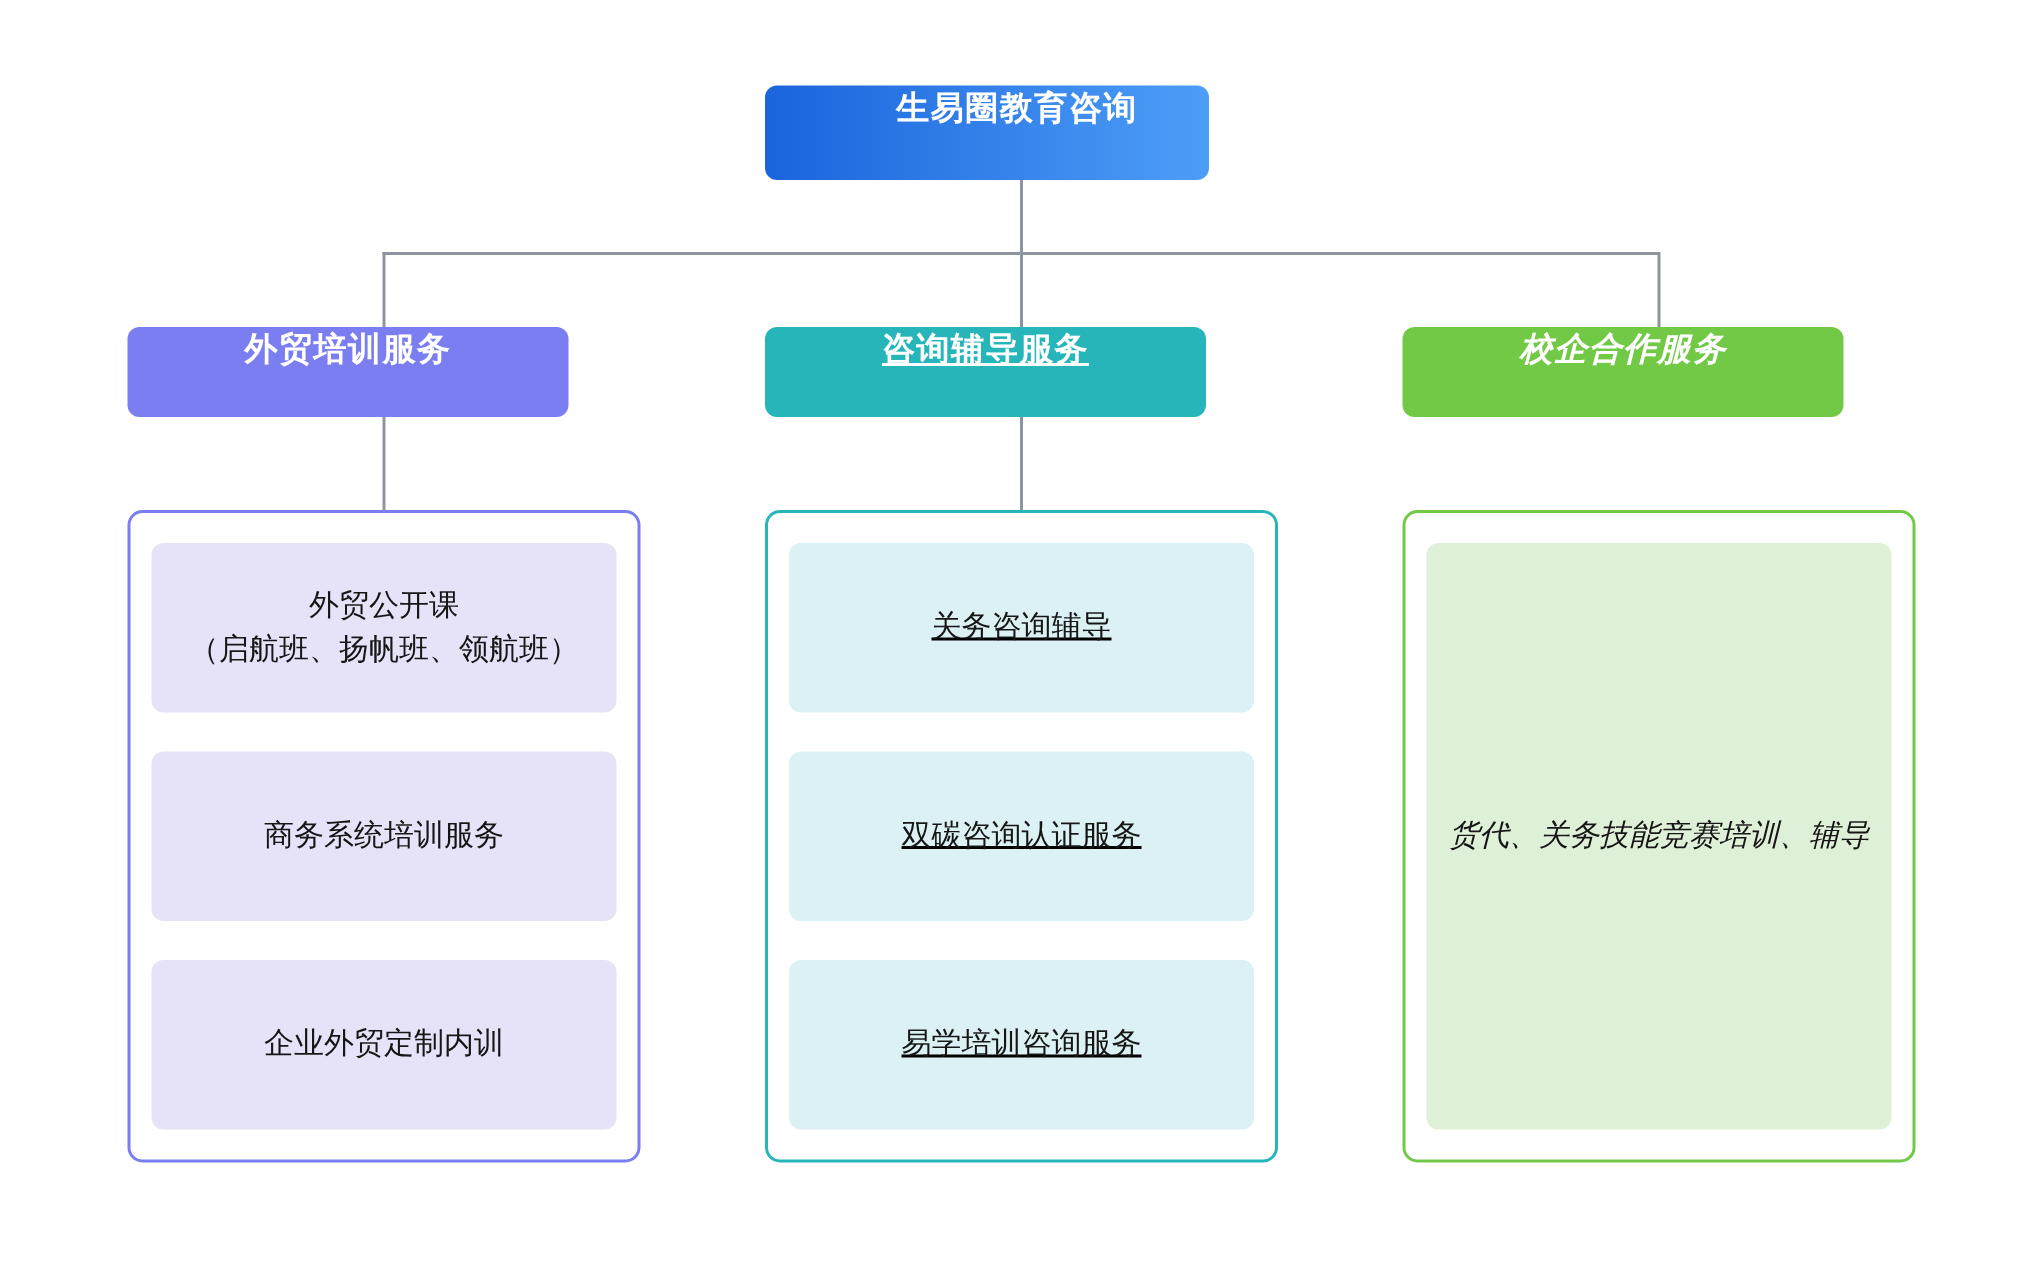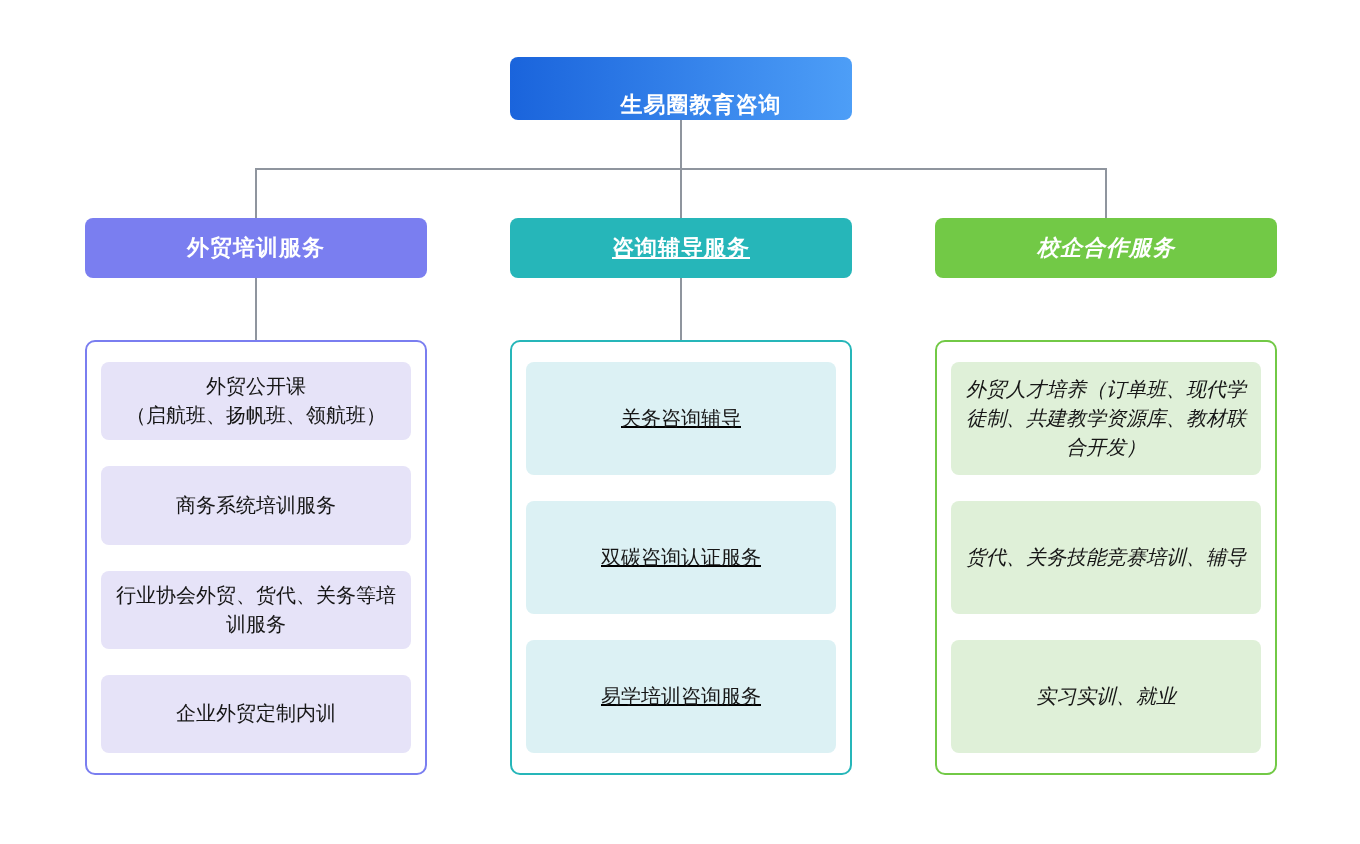--- a/index.html
+++ b/index.html
@@ -9,23 +9,23 @@
     background: #ffffff;
     font-family: "Liberation Sans", "DejaVu Sans", sans-serif;
     overflow: hidden;
   }
   .canvas { position: absolute; inset: 0; }
 
   
   .root-node {
     position: absolute;
     left: 510px; top: 57px;
-    width: 342px; height: 63px;
+    width: 296px; height: 63px;
     border-radius: 8px;
-    display: flex; align-items: flex-end; justify-content: center;
+    display: flex; align-items: flex-start; justify-content: center;
     color: #ffffff;
     font-size: 22px; font-weight: bold;
     letter-spacing: 1px;
     padding-left: 40px;
   }
 
   
   .line { position: absolute; background: var(--line, #8f959e); }
   .line.v { width: 1.5px; }
   .line.h { height: 1.5px; }
@@ -33,24 +33,24 @@
   .line-horizontal  { left: 255px;  top: 168px; width: 851px; }
   .line-drop-left   { left: 255px;  top: 168px; height: 50px; }
   .line-drop-mid    { left: 680px;  top: 168px; height: 50px; }
   .line-drop-right  { left: 1105px; top: 168px; height: 50px; }
   .line-head-cont-left { left: 255px; top: 278px; height: 62px; }
   .line-head-cont-mid  { left: 680px; top: 278px; height: 62px; }
 
   
   .branch-header {
     position: absolute;
-    top: 218px; width: 342px; height: 60px;
+    top: 218px; width: 294px; height: 60px;
     border-radius: 8px;
     background: var(--accent);
-    display: flex; align-items: center; justify-content: center;
+    display: flex; justify-content: center;
     color: #ffffff; font-size: 22px; font-weight: bold;
     letter-spacing: 1px;
   }
   .branch-container {
     position: absolute;
     top: 340px; width: 342px; height: 435px;
     background: #ffffff;
     border: 2px solid var(--accent);
     border-radius: 10px;
     display: flex; flex-direction: column;
@@ -99,23 +99,20 @@
   </div>
   <div class="branch-container col-0" style="--accent: #7a7ef0; --item-bg: #e6e3f8;">
     <div class="branch-item">
       <span class="item-label">外贸公开课
 （启航班、扬帆班、领航班）</span>
     </div>
     <div class="branch-item">
       <span class="item-label">商务系统培训服务</span>
     </div>
     <div class="branch-item">
-      <span class="item-label">行业协会外贸、货代、关务等培训服务</span>
-    </div>
-    <div class="branch-item">
       <span class="item-label">企业外贸定制内训</span>
     </div>
   </div>
 
   <div class="branch-header col-1" style="--accent: #26b6b9; --item-bg: #dcf1f4;">
     <span>咨询辅导服务</span>
   </div>
   <div class="branch-container col-1" style="--accent: #26b6b9; --item-bg: #dcf1f4;">
     <div class="branch-item">
       <span class="item-label">关务咨询辅导</span>
@@ -126,23 +123,17 @@
     <div class="branch-item">
       <span class="item-label">易学培训咨询服务</span>
     </div>
   </div>
 
   <div class="branch-header col-2" style="--accent: #72c946; --item-bg: #dff0d8;">
     <span>校企合作服务</span>
   </div>
   <div class="branch-container col-2" style="--accent: #72c946; --item-bg: #dff0d8;">
     <div class="branch-item">
-      <span class="item-label">外贸人才培养（订单班、现代学徒制、共建教学资源库、教材联合开发）</span>
-    </div>
-    <div class="branch-item">
       <span class="item-label">货代、关务技能竞赛培训、辅导</span>
-    </div>
-    <div class="branch-item">
-      <span class="item-label">实习实训、就业</span>
     </div>
   </div>
 
 </div>
 
 </body></html>

